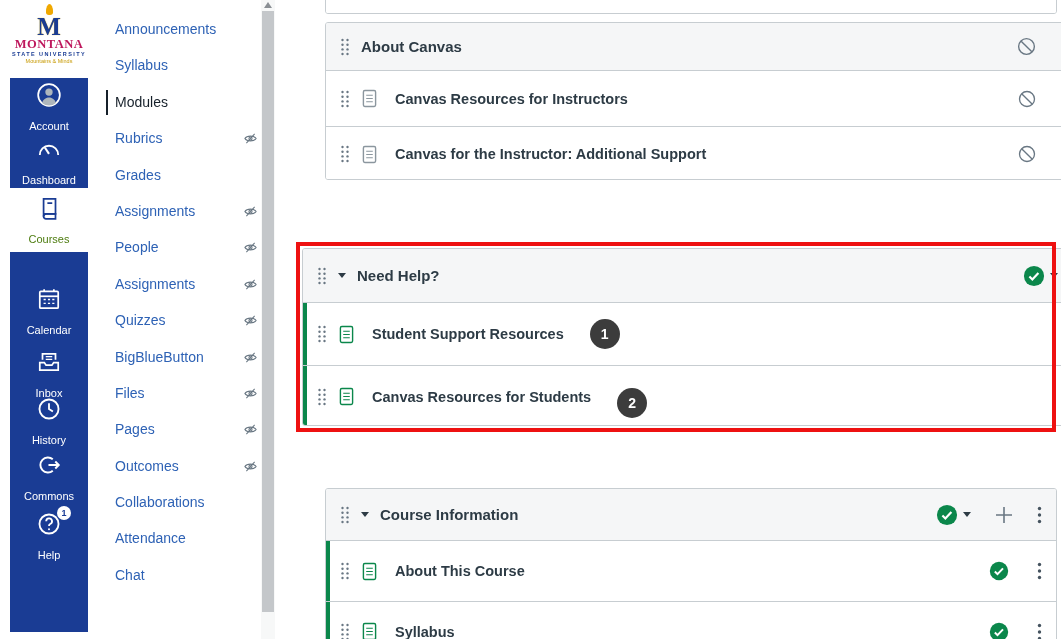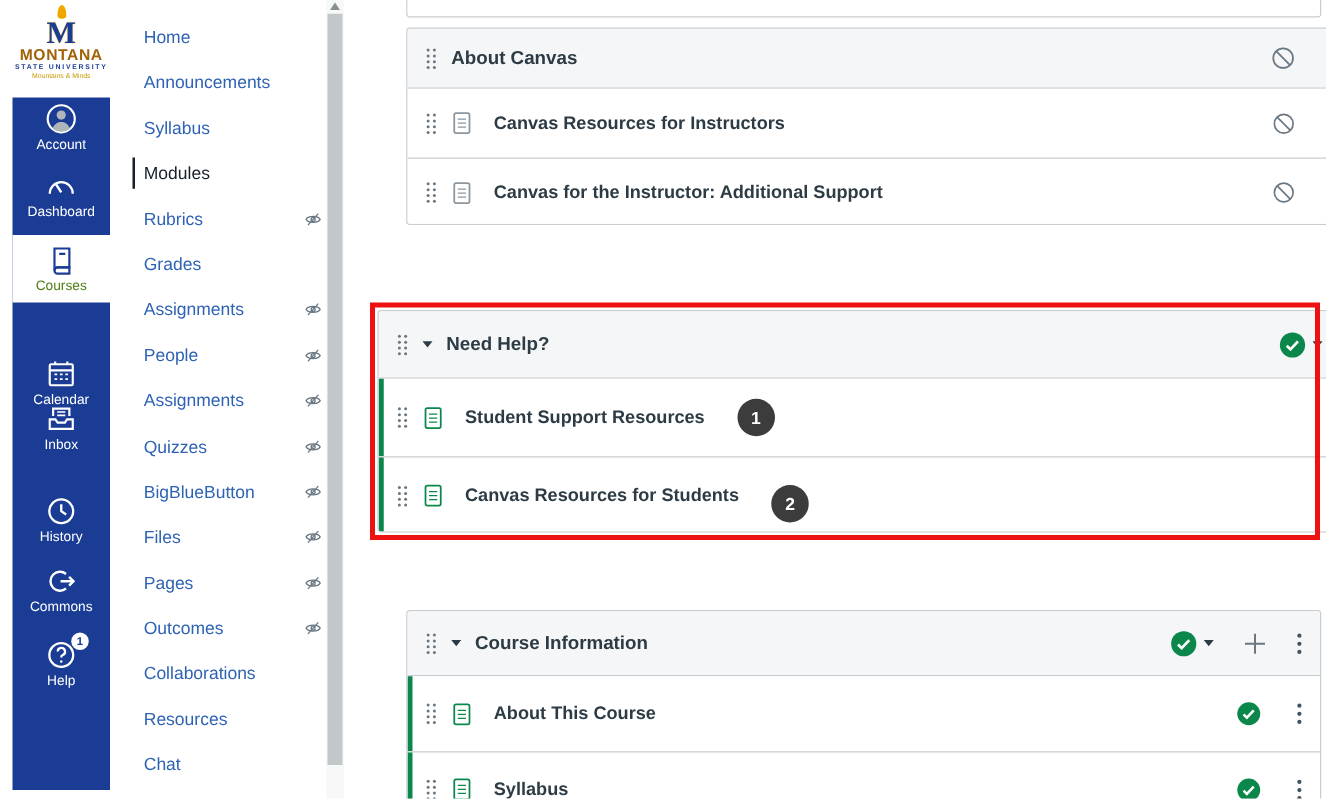--- a/index.html
+++ b/index.html
@@ -5,30 +5,30 @@
   html,body{margin:0;padding:0;background:#fff;}
   #screen{position:relative;width:1061px;height:639px;background:#fff;overflow:hidden;
           font-family:"Liberation Sans",sans-serif;color:#2D3B45;}
 
   
   .logo{position:absolute;left:8px;top:4px;width:82px;text-align:center;cursor:pointer;}
   .logo-flame{width:7px;height:11px;margin:0 auto;background:#F0A800;
               border-radius:60% 60% 50% 50%/80% 80% 30% 30%;}
   .logo-m{font-family:"Liberation Serif",serif;font-weight:bold;font-size:25px;line-height:23px;color:#1A3C94;
           text-shadow:0 0 1px #d7a900;}
-  .logo-montana{font-size:12.5px;font-weight:bold;letter-spacing:.5px;color:#a16207;line-height:13px;}
+  .logo-montana{font-size:12.5px;font-weight:bold;letter-spacing:.5px;color:#be185d;line-height:13px;font-family:Liberation Serif, serif;}
   .logo-state{font-size:5.5px;font-weight:bold;letter-spacing:1.4px;color:#1A3C94;line-height:7px;}
   .logo-minds{font-size:5.5px;color:#C79900;line-height:7px;}
 
   
   .gnav{position:absolute;left:10px;top:78px;width:78px;height:554px;background:#1A3C94;}
   .gnav-item{position:absolute;left:0;width:78px;text-align:center;color:#fff;cursor:pointer;}
   .gnav-item .gicon{display:block;height:27px;}
   .gnav-item .gicon svg{height:26px;width:26px;}
-  .gnav-item .glabel{display:block;font-size:11px;margin-top:1px;}
+  .gnav-item .glabel{display:block;font-size:11px;margin-top:11px;}
   .gnav-item.active{background:#fff;color:#4d7c0f;padding:7px 0;}
   .help-wrap{position:relative;display:inline-block;}
   .help-badge{position:absolute;top:-5px;right:-9px;width:14px;height:14px;border-radius:50%;
               background:#fff;color:#1A3C94;font-size:9px;font-weight:bold;line-height:14px;text-align:center;}
 
   
   .cnav{position:absolute;left:115px;top:11px;width:150px;list-style:none;margin:0;padding:0;}
   .cnav li{position:relative;height:36.4px;line-height:36.4px;font-size:14px;color:#2E62B5;
            white-space:nowrap;cursor:pointer;}
   .cnav li.active{color:#16202A;}
@@ -117,21 +117,21 @@
             <path d="M3.5 9.5h17"></path>
             <path d="M7.5 5V3M16.5 5V3"></path>
             <g stroke-width="1.3">
               <path d="M7 12.5h2M11 12.5h2M15 12.5h2M7 16h2M11 16h2M15 16h2"></path>
             </g>
           </svg>
       </span>
       <span class="glabel">Calendar</span>
     </div>
 
-    <div class="gnav-item" style="top:244px">
+    <div class="gnav-item" style="top:271px">
       <span class="gicon">
         <svg viewBox="0 0 24 24" style="margin:0 auto" fill="none" stroke="#fff" stroke-width="1.6">
             <path d="M6 10V4.5h12V10"></path>
             <path d="M9 7h6M9 9.5h6" stroke-width="1.2"></path>
             <path d="M3.5 12.5h4.2l1.6 2.4h5.4l1.6-2.4h4.2v7h-17z"></path>
           </svg>
       </span>
       <span class="glabel">Inbox</span>
     </div>
 
@@ -165,21 +165,20 @@
               <circle cx="12" cy="16.8" r="0.9" fill="#fff" stroke="none"></circle>
             </svg>
           <span class="help-badge">1</span>
         </span>
       </span>
       <span class="glabel">Help</span>
     </div>
   </div>
 
   <ul class="cnav">
-    <li><span>Home</span></li>
     <li><span>Announcements</span></li>
     <li><span>Syllabus</span></li>
     <li class="active"><span>Modules</span></li>
     <li><span>Rubrics</span>
       <svg class="eye" viewBox="0 0 20 20" fill="none" stroke="#697783" stroke-width="1.4">
           <path d="M2.5 10C5 5.8 15 5.8 17.5 10 15 14.2 5 14.2 2.5 10z"></path>
           <circle cx="10" cy="10" r="2.1"></circle>
           <path d="M15.5 3.8 4.5 16.2"></path>
         </svg></li>
     <li><span>Grades</span></li>
@@ -225,21 +224,21 @@
           <circle cx="10" cy="10" r="2.1"></circle>
           <path d="M15.5 3.8 4.5 16.2"></path>
         </svg></li>
     <li><span>Outcomes</span>
       <svg class="eye" viewBox="0 0 20 20" fill="none" stroke="#697783" stroke-width="1.4">
           <path d="M2.5 10C5 5.8 15 5.8 17.5 10 15 14.2 5 14.2 2.5 10z"></path>
           <circle cx="10" cy="10" r="2.1"></circle>
           <path d="M15.5 3.8 4.5 16.2"></path>
         </svg></li>
     <li><span>Collaborations</span></li>
-    <li><span>Resources</span></li>
+    <li><span>Attendance</span></li>
     <li><span>Chat</span></li>
   </ul>
 
   <div class="scrollbar">
     <div class="arrow"></div>
     <div class="thumb"></div>
   </div>
 
   <div class="module" style="left:325px;top:-42px;width:732px;height:56px">
     <div class="mod-row" style="height:54px">

